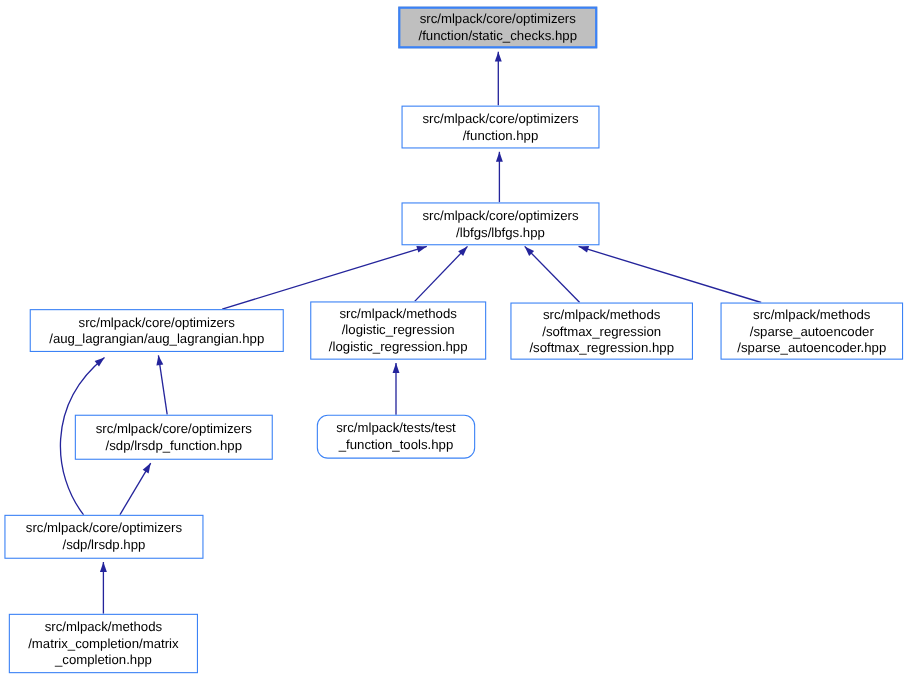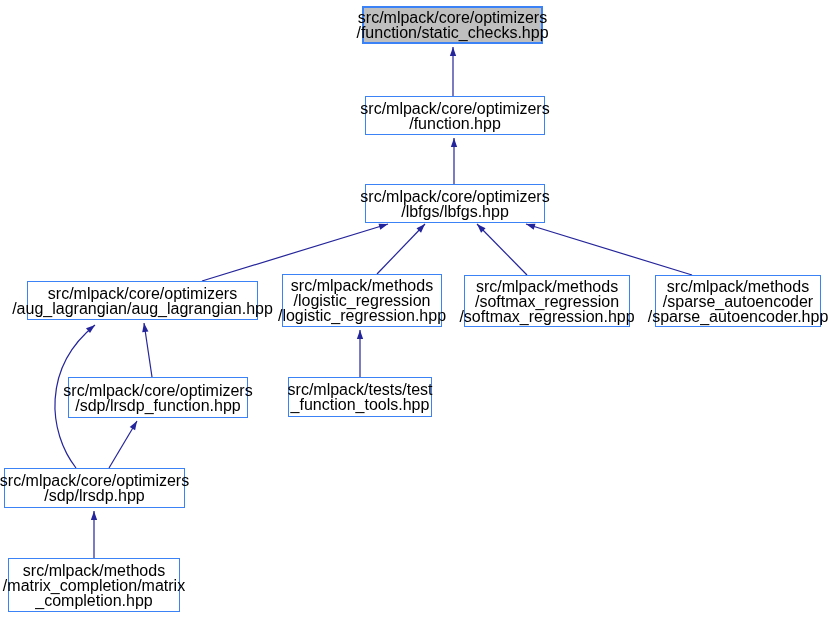--- a/index.html
+++ b/index.html
@@ -21,21 +21,21 @@
     top: 0;
     width: 828px;
     height: 617px;
   }
   .node {
     position: absolute;
     box-sizing: border-box;
     border: 1px solid #3b82f6;
     background: #ffffff;
     color: #000000;
-    font-size: 16px;
+    font-size: 12px;
     line-height: 15px;
     text-align: center;
     white-space: pre-line;
     display: flex;
     align-items: center;
     justify-content: center;
     padding: 2px 8px;
     cursor: pointer;
   }
   .node.current {
@@ -89,21 +89,21 @@
 /softmax_regression
 /softmax_regression.hpp</div>
 
   <div class="node" style="left:655px; top:275px; width:166px; height:52px;">src/mlpack/methods
 /sparse_autoencoder
 /sparse_autoencoder.hpp</div>
 
   <div class="node" style="left:68px; top:377px; width:180px; height:41px;">src/mlpack/core/optimizers
 /sdp/lrsdp_function.hpp</div>
 
-  <div class="node" style="left:288px; top:377px; width:144px; height:40px;">src/mlpack/tests/test
+  <div class="node" style="left:288px; top:377px; width:144px; height:40px;border-radius:10px;">src/mlpack/tests/test
 _function_tools.hpp</div>
 
   <div class="node" style="left:4px; top:468px; width:181px; height:40px;">src/mlpack/core/optimizers
 /sdp/lrsdp.hpp</div>
 
   <div class="node" style="left:8px; top:558px; width:172px; height:54px;">src/mlpack/methods
 /matrix_completion/matrix
 _completion.hpp</div>
 
 </div>

